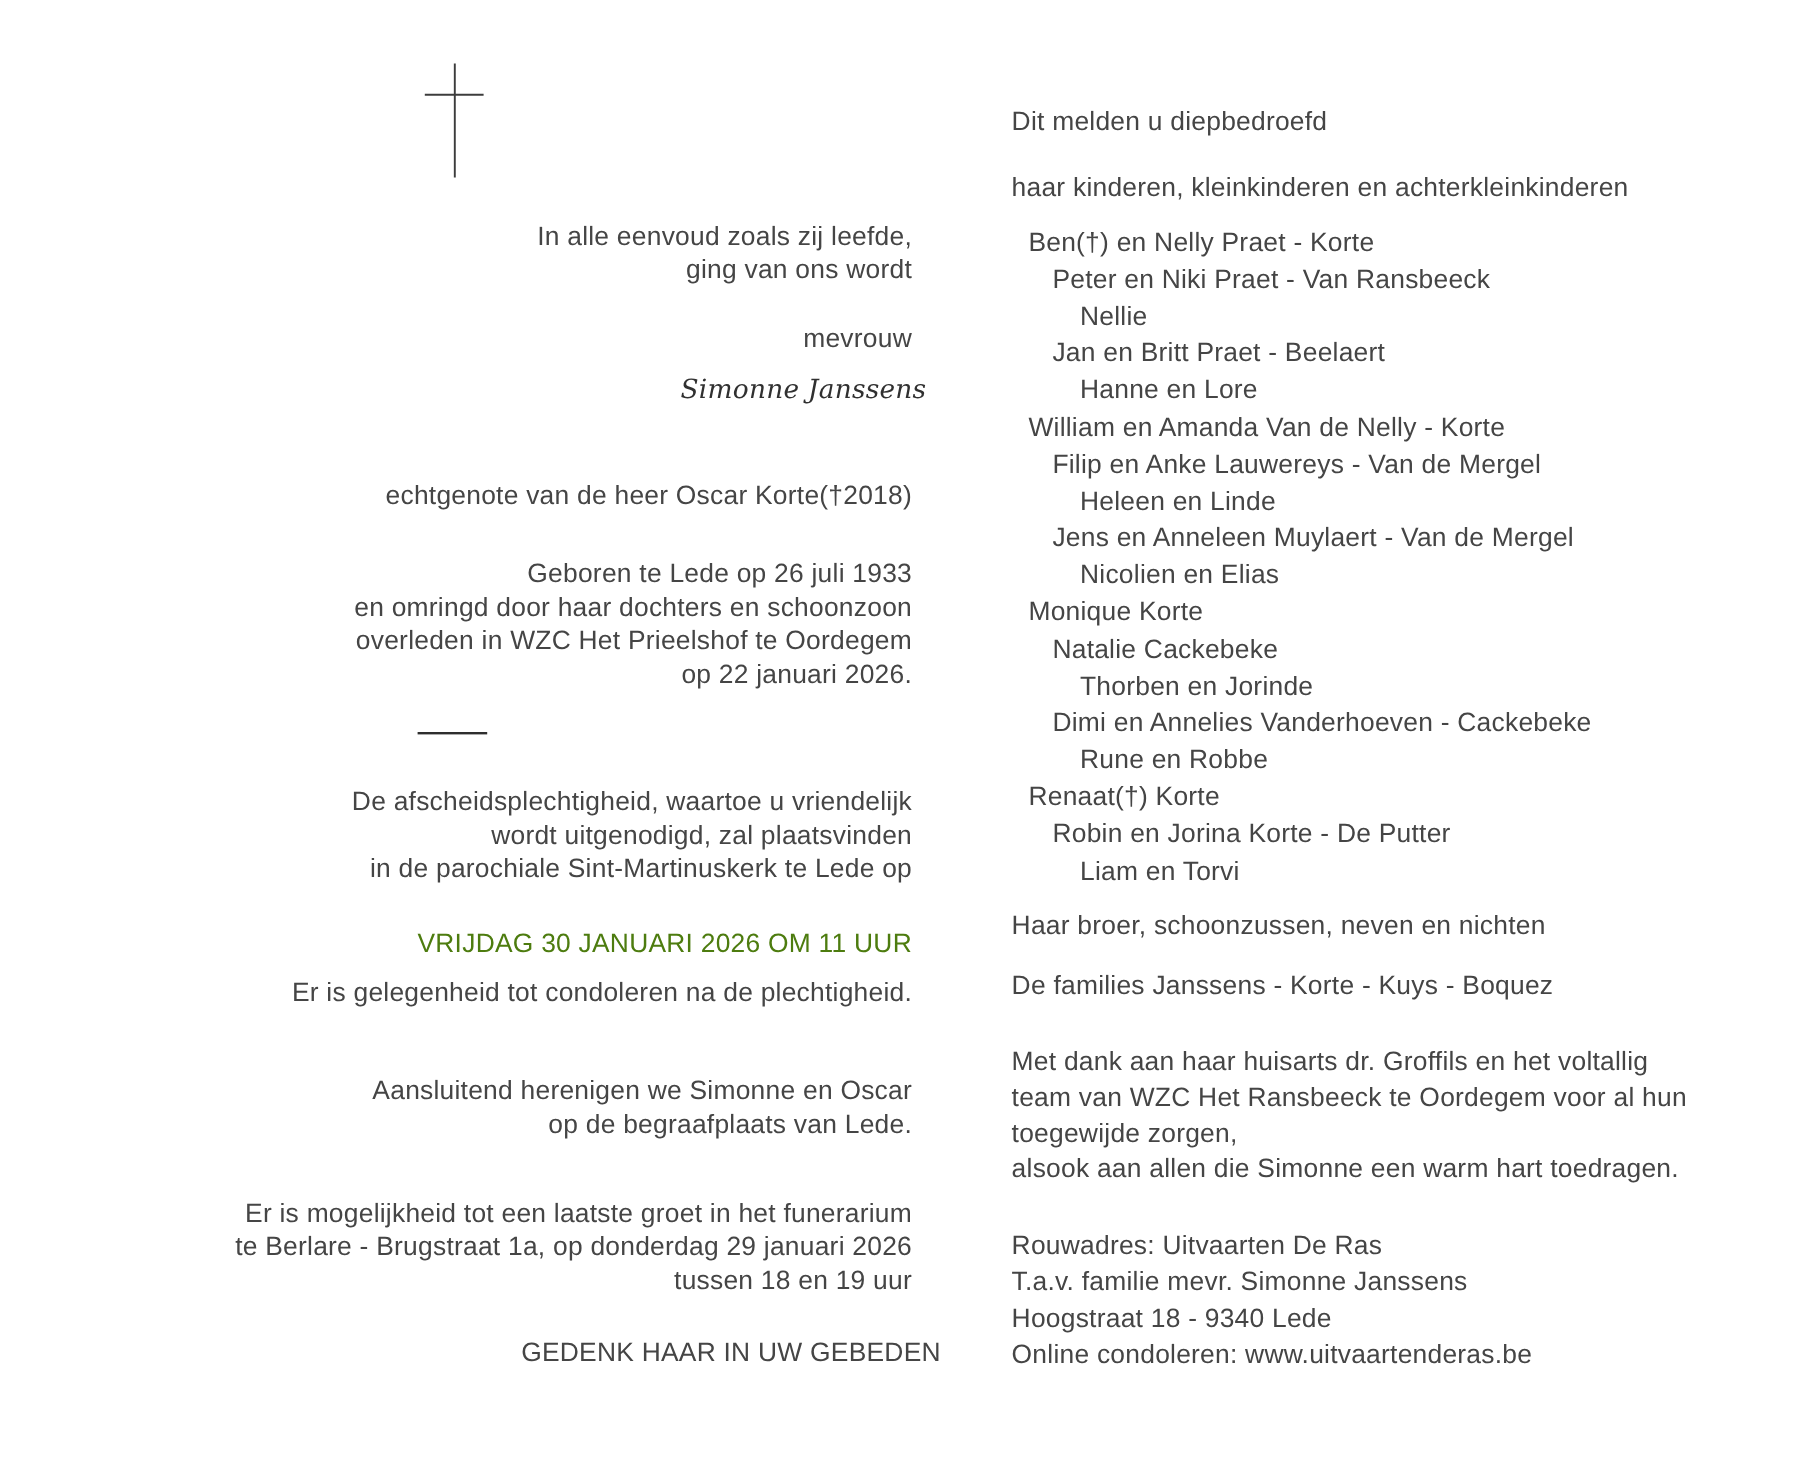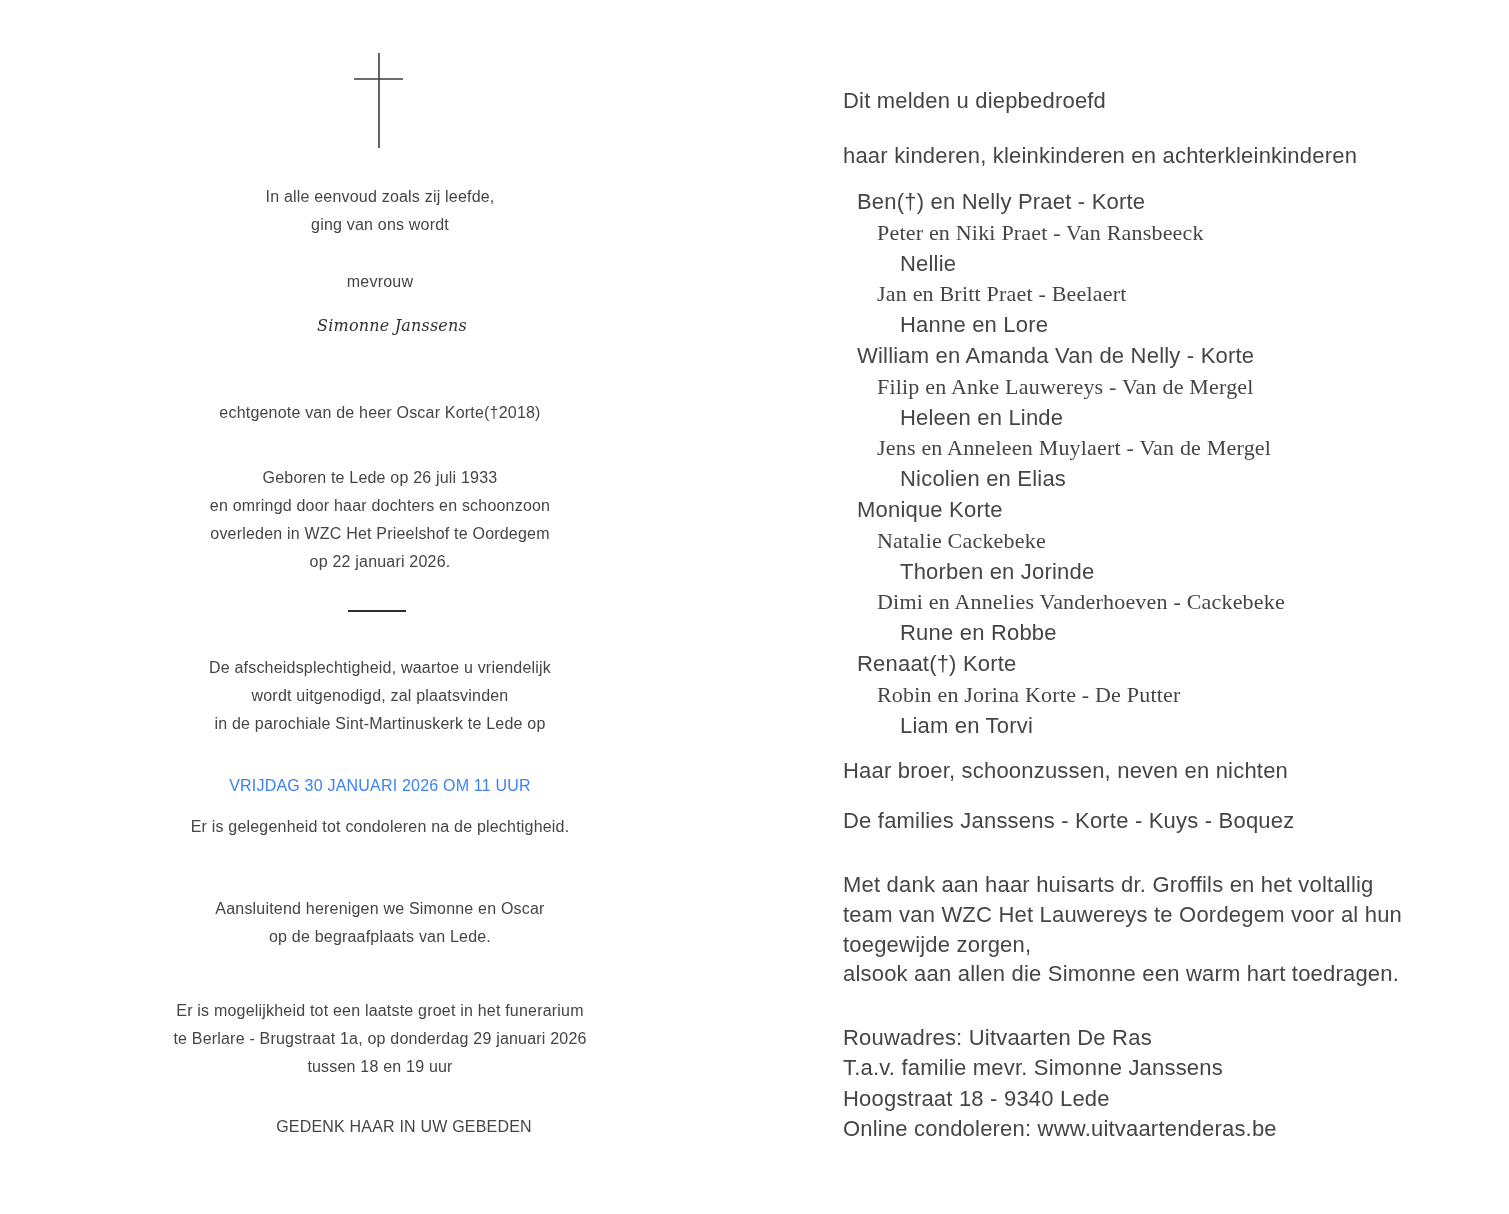--- a/index.html
+++ b/index.html
@@ -19,22 +19,22 @@
   
   .col-left {
     position: absolute;
     left: 0; top: 0;
     width: 760px; height: 1214px;
   }
   .col-left .blk {
     position: absolute;
     left: 0;
     width: 100%;
-    text-align: center;
-    font-size: 16px;
+    text-align: right;
+    font-size: 22px;
     line-height: 28px;
     font-weight: 400;
     letter-spacing: 0.2px;
   }
   .cross {
     position: absolute;
     left: 353px;
     top: 52px;
   }
   .intro        { top: 183px; line-height: 30px; }
@@ -56,21 +56,21 @@
     top: 610px;
     left: 348px;
     width: 58px;
     border-top: 2.5px solid #2e2e2e;
   }
   .service      { top: 654px; line-height: 27.6px; }
   .service-date {
     top: 772px;
     font-weight: 700;
     font-size: 24px;
-    color: #3b82f6;
+    color: #4d7c0f;
     letter-spacing: 0.2px;
   }
   .condolence   { top: 788px; margin-top: 25px; }
   .reunion      { top: 895px; line-height: 28px; }
   .funerarium   { top: 997px; line-height: 28px; }
   .closing      { top: 1113px; font-size: 23px; letter-spacing: 0.6px; margin-left: 24px; }
 
   
   .col-right {
     position: absolute;
@@ -78,21 +78,21 @@
     width: 640px; height: 1004px;
     font-size: 22px;
     letter-spacing: 0.2px;
   }
   .col-right .rblk { position: absolute; left: 0; width: 100%; }
   .announce     { top: 88px; }
   .family-intro { top: 143px; }
   .family-tree  { top: 187px; }
   .fam-row      { line-height: 30.8px; white-space: nowrap; }
   .fam-row.l1   { padding-left: 14px; }
-  .fam-row.l2   { padding-left: 34px; font-family: Liberation Serif, serif; }
+  .fam-row.l2   { padding-left: 34px; }
   .fam-row.l3   { padding-left: 57px; }
   .relatives    { top: 758px; }
   .families     { top: 808px; }
   .thanks       { top: 870px; line-height: 29.8px; }
   .contact      { top: 1023px; line-height: 30.3px; }
 </style>
 </head>
 <body>
 
 <div class="page">
@@ -174,21 +174,21 @@
       <div class="fam-row l2">Robin en Jorina Korte - De Putter</div>
       <div class="fam-row l3">Liam en Torvi</div>
     </div>
 
     <div class="rblk relatives">Haar broer, schoonzussen, neven en nichten</div>
 
     <div class="rblk families">De families Janssens - Korte - Kuys - Boquez</div>
 
     <div class="rblk thanks">
       <div>Met dank aan haar huisarts dr. Groffils en het voltallig</div>
-      <div>team van WZC Het Lauwereys te Oordegem voor al hun</div>
+      <div>team van WZC Het Ransbeeck te Oordegem voor al hun</div>
       <div>toegewijde zorgen,</div>
       <div>alsook aan allen die Simonne een warm hart toedragen.</div>
     </div>
 
     <div class="rblk contact">
       <div>Rouwadres: Uitvaarten De Ras</div>
       <div>T.a.v. familie mevr. Simonne Janssens</div>
       <div>Hoogstraat 18 - 9340 Lede</div>
       <div>Online condoleren: www.uitvaartenderas.be</div>
     </div>

